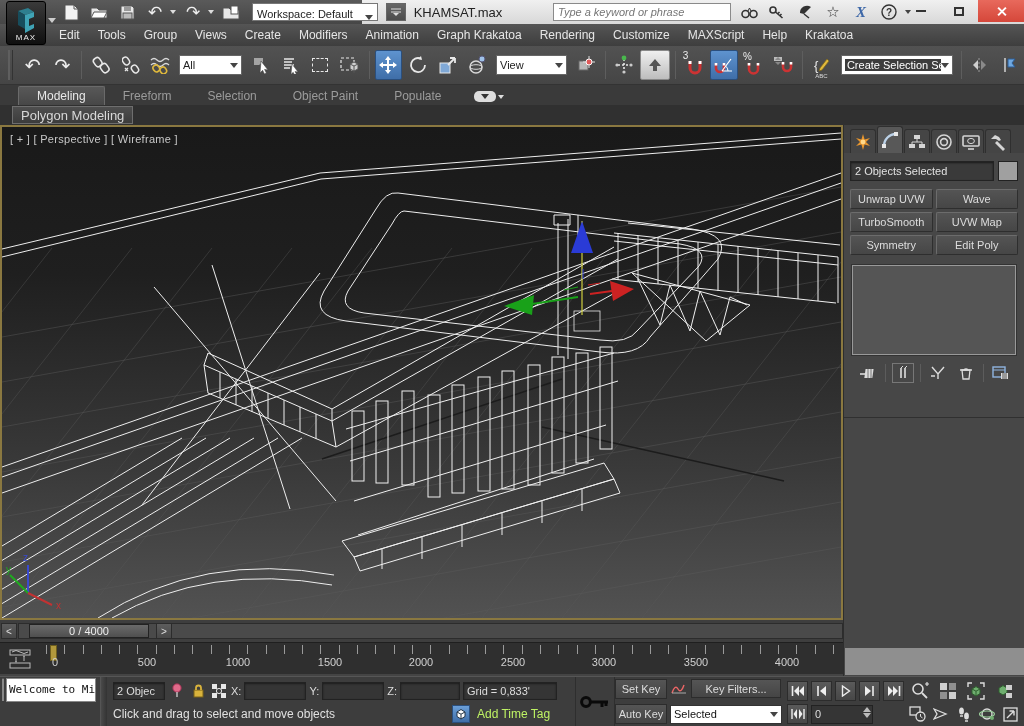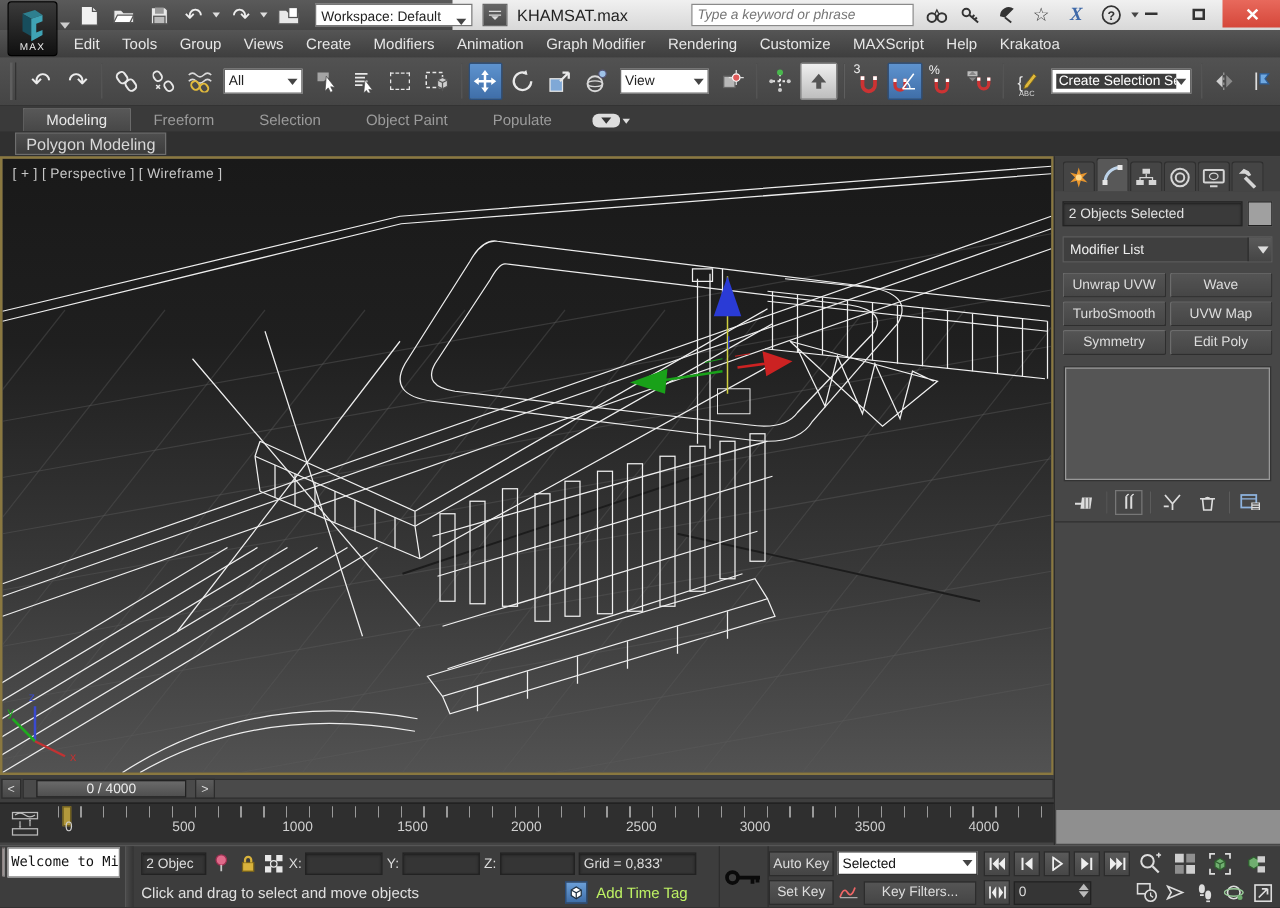--- a/index.html
+++ b/index.html
@@ -255,21 +255,21 @@
   <i class="maxlogo-caret"></i>
 
   <div class="menubar">
     <span class="menu-item">Edit</span>
     <span class="menu-item">Tools</span>
     <span class="menu-item">Group</span>
     <span class="menu-item">Views</span>
     <span class="menu-item">Create</span>
     <span class="menu-item">Modifiers</span>
     <span class="menu-item">Animation</span>
-    <span class="menu-item">Graph Modifier</span>
+    <span class="menu-item">Graph Krakatoa</span>
     <span class="menu-item">Rendering</span>
     <span class="menu-item">Customize</span>
     <span class="menu-item">MAXScript</span>
     <span class="menu-item">Help</span>
     <span class="menu-item">Krakatoa</span>
   </div>
 
   <div class="toolbar">
     <div class="tb-grip"></div>
     <div class="btn" style="font-size:19px;color:#ececec;">↶</div>
@@ -560,28 +560,20 @@
             <path d="M8 8l8 8-2 2-8-8z" fill="#d5d5d5"></path>
           </svg>
       </div>
     </div>
     <div class="cp-row">
       <div class="sel-field">
         <span>2 Objects Selected</span>
       </div>
       <div class="color-swatch"></div>
     </div>
-    <div class="mod-dd">
-      <span>Modifier List</span>
-      <span class="arrowbox">
-        <svg width="9" height="6" viewBox="0 0 9 6">
-            <path d="M0 0l4.5 6L9 0z" fill="#ddd"></path>
-          </svg>
-      </span>
-    </div>
     <div class="mod-grid">
       <button class="mod-btn">Unwrap UVW</button>
       <button class="mod-btn">Wave</button>
       <button class="mod-btn">TurboSmooth</button>
       <button class="mod-btn">UVW Map</button>
       <button class="mod-btn">Symmetry</button>
       <button class="mod-btn">Edit Poly</button>
     </div>
     <div class="stack-box"></div>
     <div class="stack-tools">
@@ -714,36 +706,36 @@
     </div>
 
     <div class="keybig">
       <svg width="30" height="18" viewBox="0 0 30 18">
         <circle cx="6" cy="9" r="4.4" fill="none" stroke="#0a0a0a" stroke-width="3"></circle>
         <path d="M10 9h18M22 9v5M26 9v4" stroke="#0a0a0a" stroke-width="3"></path>
       </svg>
     </div>
 
     <div class="kcol">
-      <div class="srow" style="margin-top:2px;">
-        <div class="kbtn">Auto Key</div>
-        <div class="sel-dd">
-          <span>Selected</span>
-          <span style="width:0;height:0;border-left:4px solid transparent;border-right:4px solid transparent;border-top:5px solid #444;"></span>
-        </div>
-      </div>
       <div class="srow">
         <div class="kbtn">Set Key</div>
         <div class="sico">
           <svg width="16" height="12" viewBox="0 0 16 12">
               <path d="M1 10Q4 1 7 6t6-4" fill="none" stroke="#e66" stroke-width="1.4"></path>
               <path d="M1 10h14" stroke="#aaa"></path>
             </svg>
         </div>
         <div class="kfbtn">Key Filters...</div>
+      </div>
+      <div class="srow" style="margin-top:2px;">
+        <div class="kbtn">Auto Key</div>
+        <div class="sel-dd">
+          <span>Selected</span>
+          <span style="width:0;height:0;border-left:4px solid transparent;border-right:4px solid transparent;border-top:5px solid #444;"></span>
+        </div>
       </div>
     </div>
 
     <div class="pcol">
       <div class="srow" style="margin-top:2px;">
         <div class="pbtn">
           <svg width="14" height="10" viewBox="0 0 14 10">
               <path d="M1.5 0v10" stroke="#eee" stroke-width="1.6"></path>
               <path d="M8 0L3 5l5 5zM13 0L8 5l5 5z" fill="#eee"></path>
             </svg>

